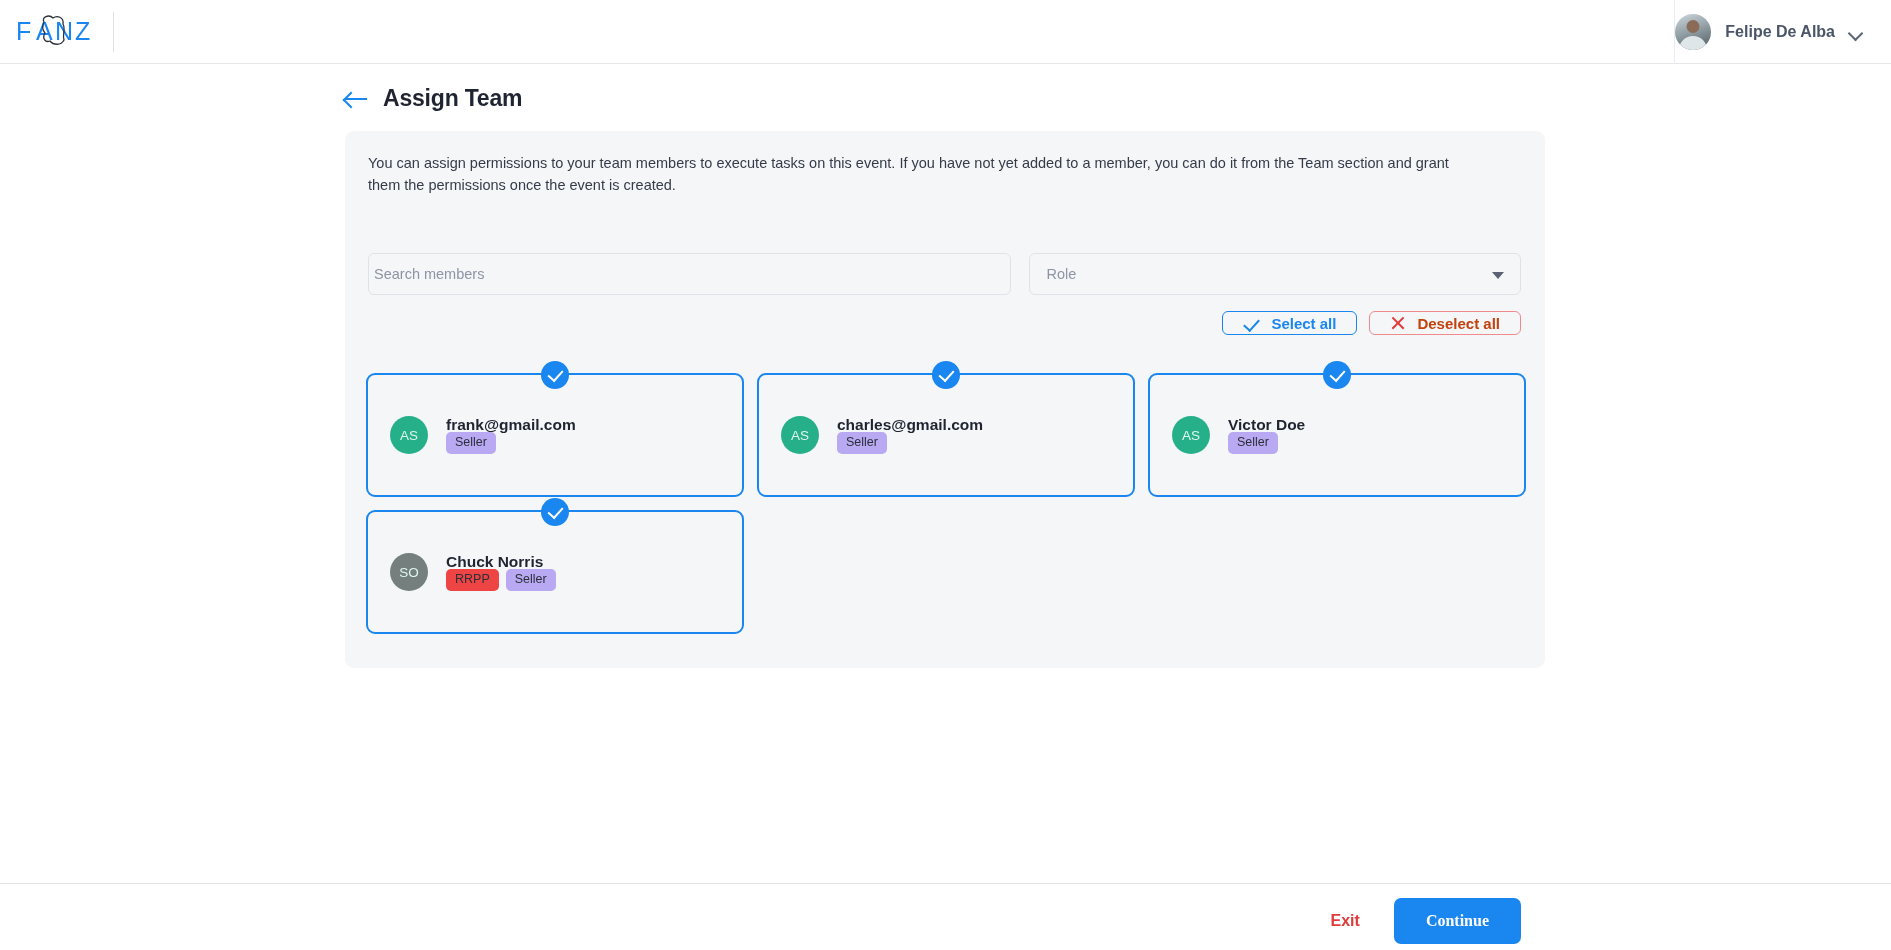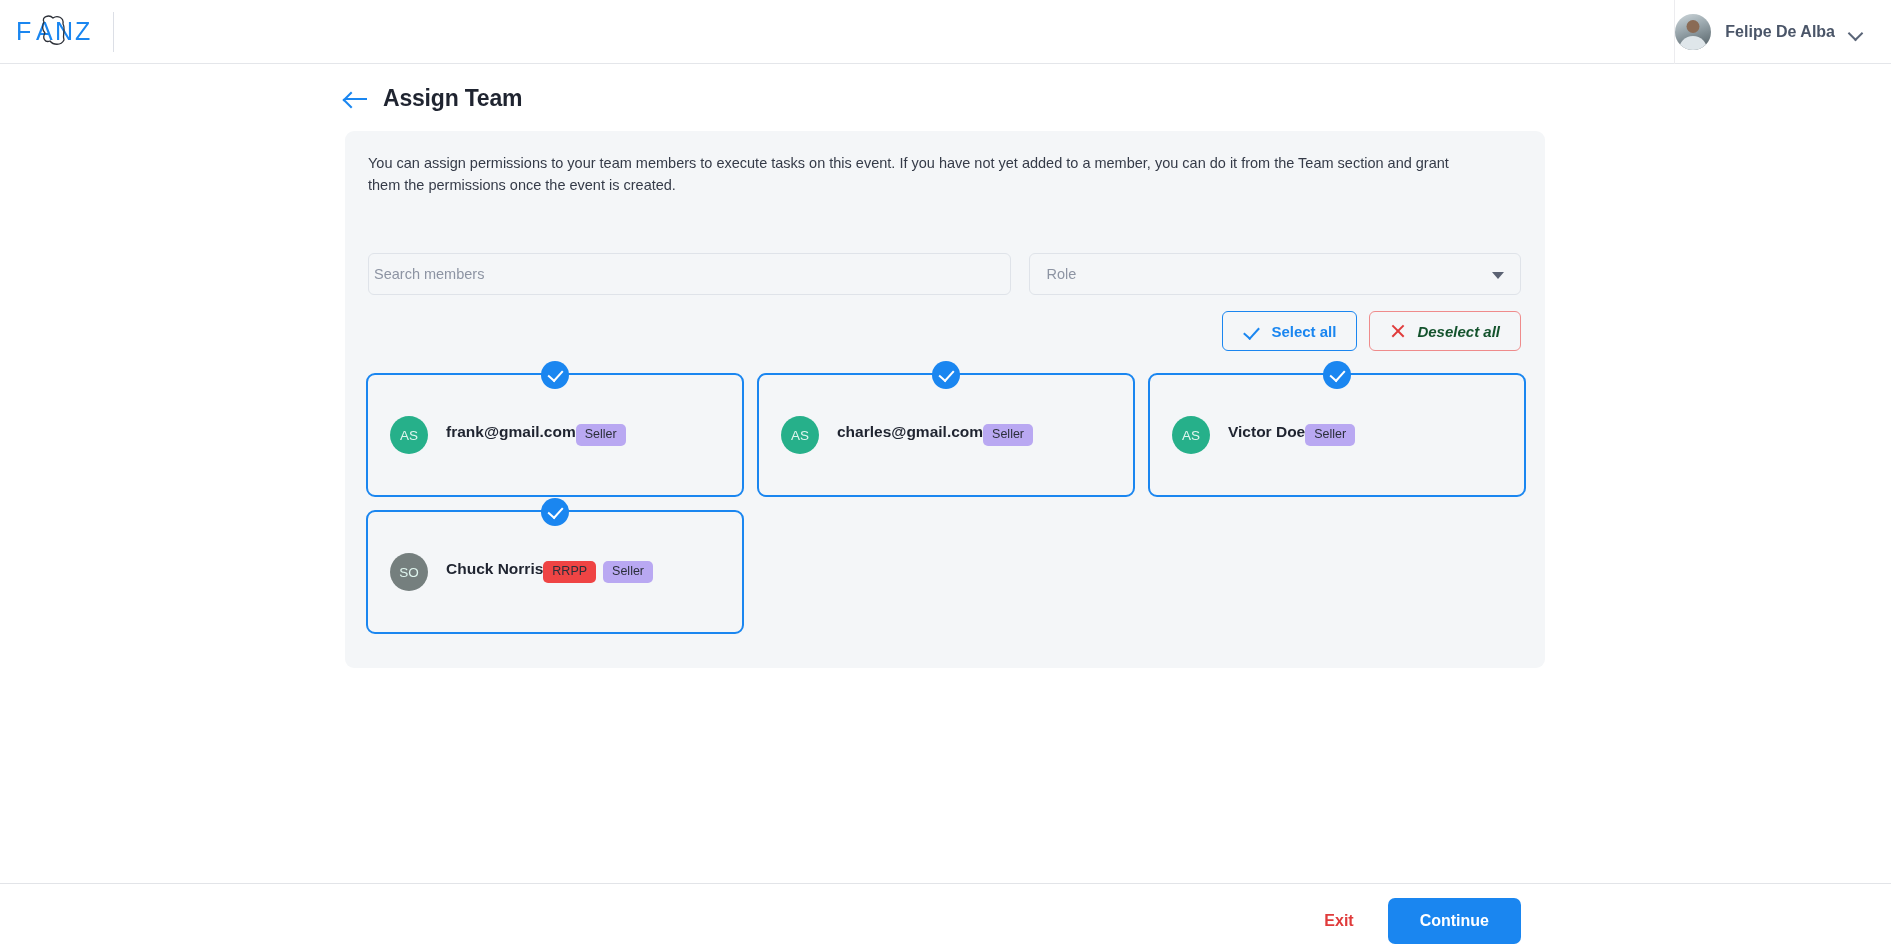--- a/index.html
+++ b/index.html
@@ -202,40 +202,39 @@
 
   
   .sel-row {
     position: absolute;
     right: 24px;
     top: 180px;
     display: flex;
     gap: 12px;
   }
   .pill-btn {
-    height: 40px;
+    height: 24px;
     display: flex;
     align-items: center;
     gap: 11px;
     padding: 0 20px;
     border-radius: 6px;
     background: transparent;
     font-size: 15px;
     font-weight: 700;
     cursor: pointer;
     font-family: "Liberation Sans", sans-serif;
   }
   .pill-select {
     border: 1.6px solid #1a86f0;
     color: #1a86f0;
   }
   .pill-deselect {
     border: 1.6px solid #ef8b8b;
-    color: #14532d;
-    font-style: italic;
+    color: #c2410c;
   }
   .ico-check {
     width: 17px; height: 17px;
     position: relative;
     flex: none;
   }
   .ico-check::after {
     content: "";
     position: absolute;
     left: 4px; top: 1px;
@@ -303,21 +302,21 @@
   .member-avatar {
     width: 38px; height: 38px;
     border-radius: 50%;
     display: flex;
     align-items: center;
     justify-content: center;
     font-size: 13.5px;
     color: #dff5ee;
     flex: none;
   }
-  .member-info { display: flex; }
+  .member-info { display: flex; flex-direction: column; }
   .member-name {
     font-size: 15.5px;
     font-weight: 700;
     color: #1f2430;
     line-height: 1;
   }
   .badges { display: flex; gap: 7px; }
   .badge {
     font-size: 12.5px;
     padding: 4px 9px 5px;
@@ -355,21 +354,21 @@
   }
   .continue-btn {
     background: #1a86f0;
     color: #ffffff;
     font-size: 16px;
     font-weight: 700;
     border: none;
     border-radius: 7px;
     padding: 14px 32px;
     cursor: pointer;
-    font-family: Liberation Sans, sans-serif;
+    font-family: Liberation Serif, serif;
   }
 </style>
 </head>
 <body>
 
 <div class="header">
   <div class="logo-wrap">
     <svg class="logo-svg" width="78" height="38" viewBox="0 0 78 38">
       <text x="0" y="27" font-family="Liberation Sans, sans-serif" font-size="25" fill="#1a86f0" letter-spacing="3">F</text>
       <text x="20" y="27" font-family="Liberation Sans, sans-serif" font-size="25" fill="#1a86f0" letter-spacing="3">A</text>

